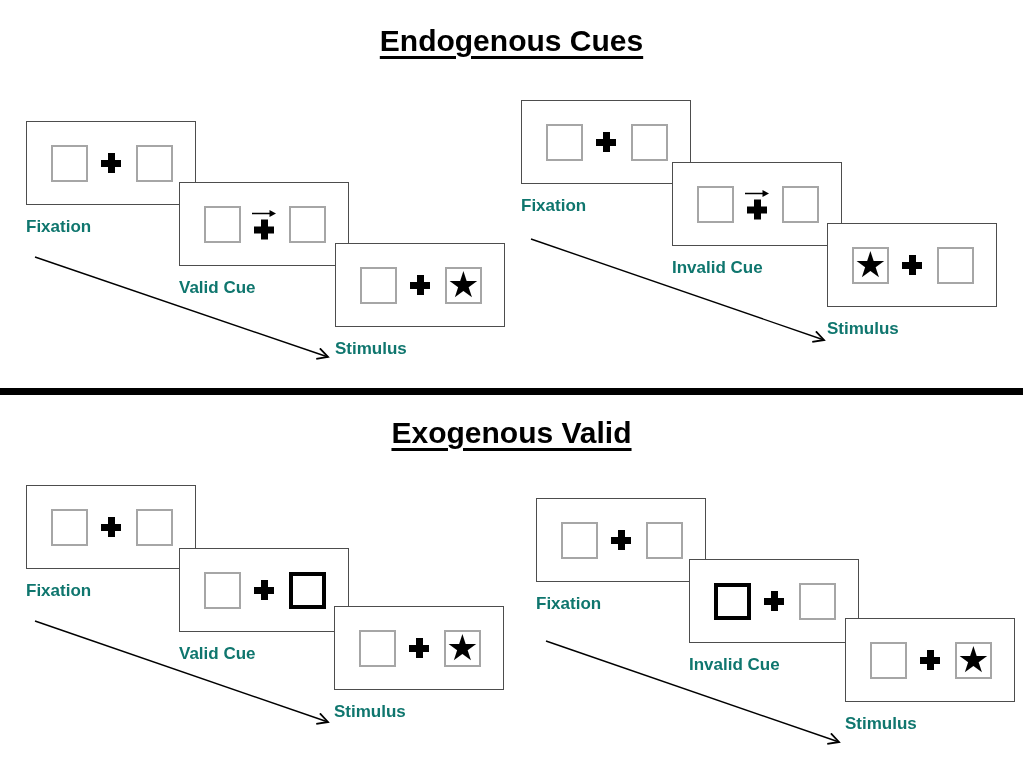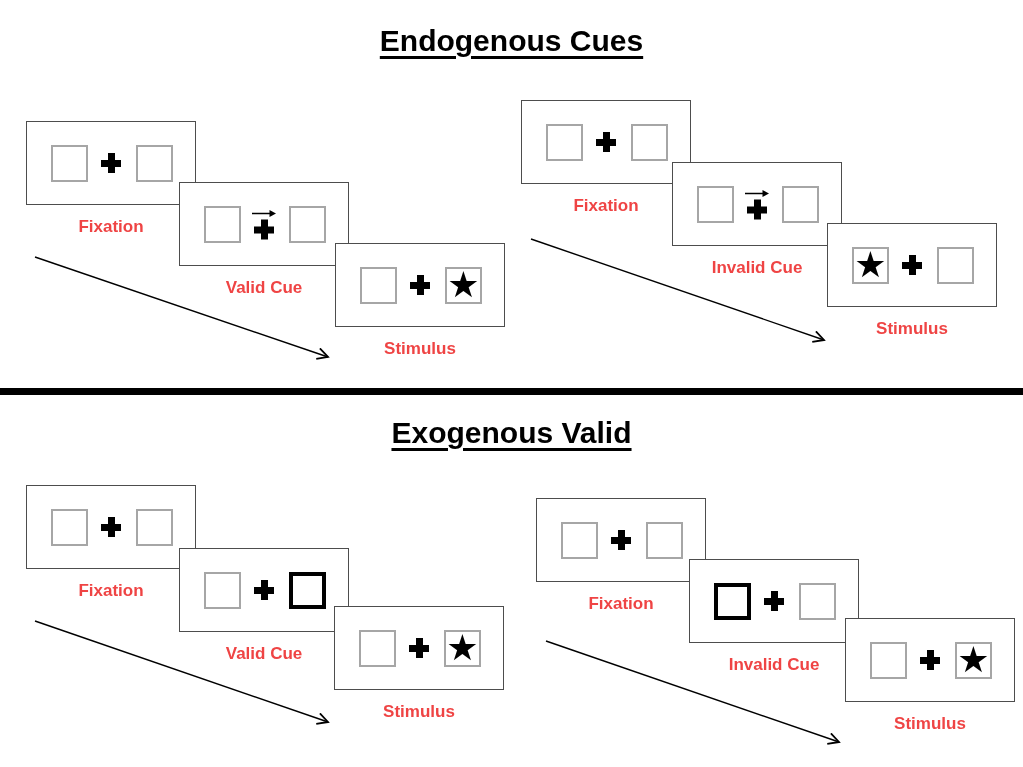--- a/index.html
+++ b/index.html
@@ -26,22 +26,22 @@
   .sq.bold{border:4px solid #000;}
   .star{font-size:36px;line-height:33px;color:#000;transform:translateY(-1px);}
   .csym{
     position:absolute;left:50%;top:50%;transform:translate(-50%,-50%);
     display:flex;flex-direction:column;align-items:center;gap:1px;
   }
   .plus{position:relative;width:20px;height:20px;}
   .plus::before{content:"";position:absolute;left:0;right:0;top:6.5px;height:7px;background:#000;}
   .plus::after{content:"";position:absolute;top:0;bottom:0;left:6.5px;width:7px;background:#000;}
   .flabel{
-    position:absolute;width:170px;text-align:center;
-    font-size:17px;font-weight:bold;line-height:18px;color:#ef4444;
+    position:absolute;width:170px;
+    font-size:17px;font-weight:bold;line-height:18px;color:#0f766e;
   }
   #arrows{position:absolute;left:0;top:0;pointer-events:none;}
 </style>
 </head>
 <body>
 
 <div id="canvas">
 
   <h1 class="sec-title" style="top:24px">Endogenous Cues</h1>
 

